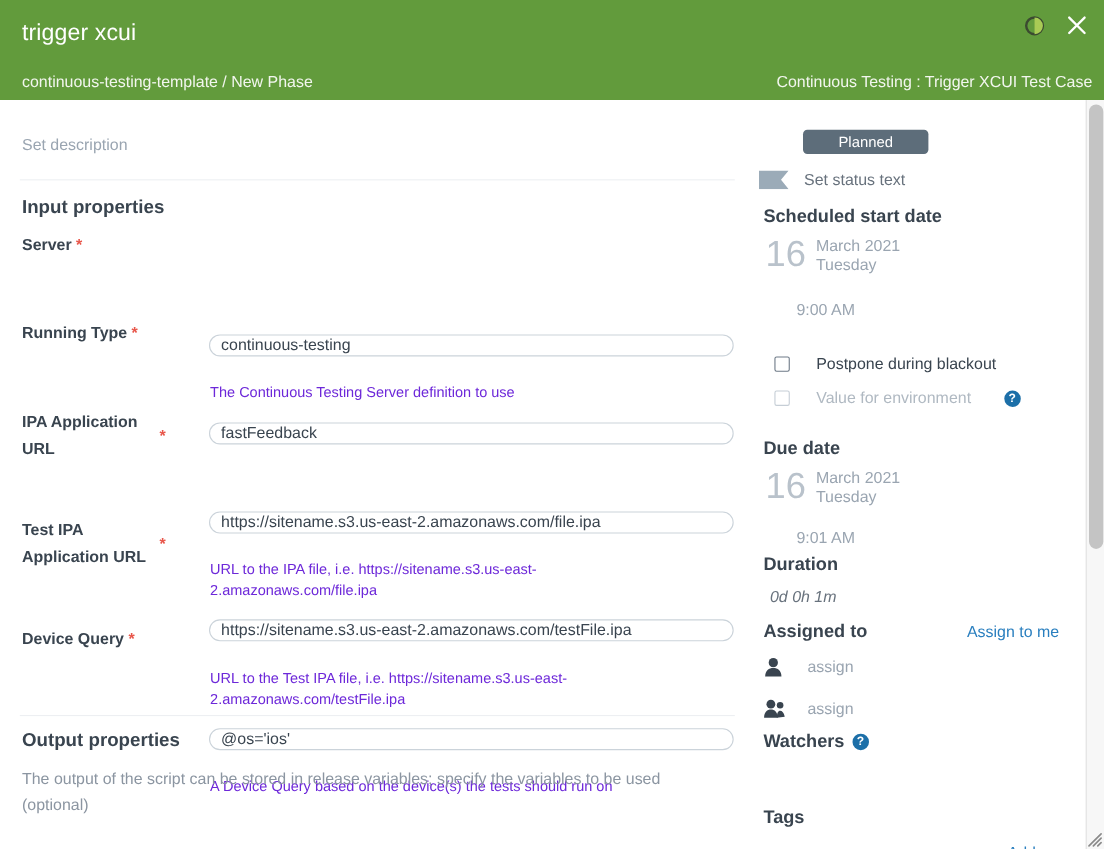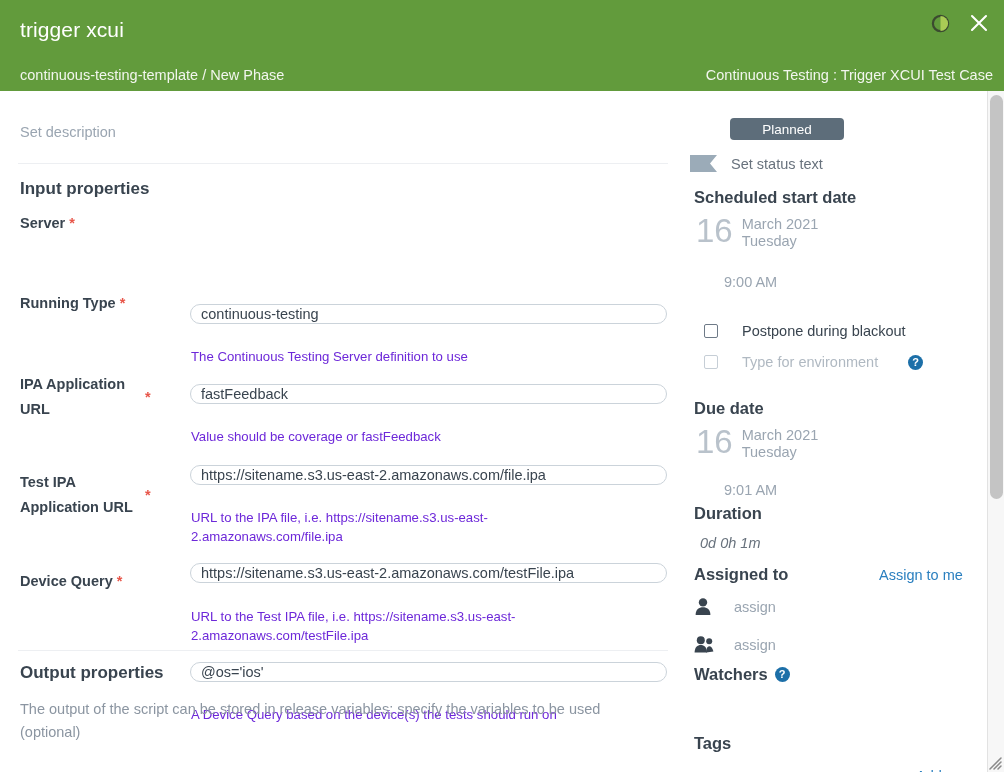--- a/index.html
+++ b/index.html
@@ -272,21 +272,20 @@
         <span class="req-star">*</span>
       </div>
       <input class="text-input" style="top: 213px;" type="text" value="continuous-testing">
       <div class="help-text" style="top:256px">The Continuous Testing Server definition to use</div>
 
       <div class="field-label" style="top:200px">
         <span>Running Type</span>
         <span class="req-star">*</span>
       </div>
       <input class="text-input" style="top: 293px;" type="text" value="fastFeedback">
-      <div class="help-text" style="top:336px">Value should be coverage or fastFeedback</div>
 
       <div class="field-label" style="top:281px; width:120px">IPA Application URL</div>
       <div class="req-star-block" style="left:145px; top:298px">*</div>
       <input class="text-input" style="top: 374px;" type="text" value="https://sitename.s3.us-east-2.amazonaws.com/file.ipa">
       <div class="help-text" style="top:417px; width:350px">URL to the IPA file, i.e. https://sitename.s3.us-east-2.amazonaws.com/file.ipa</div>
 
       <div class="field-label" style="top:379px; width:120px">Test IPA Application URL</div>
       <div class="req-star-block" style="left:145px; top:396px">*</div>
       <input class="text-input" style="top: 472px;" type="text" value="https://sitename.s3.us-east-2.amazonaws.com/testFile.ipa">
       <div class="help-text" style="top:516px; width:350px">URL to the Test IPA file, i.e. https://sitename.s3.us-east-2.amazonaws.com/testFile.ipa</div>
@@ -329,21 +328,21 @@
         </span>
       </div>
       <div class="rp date-time tm-sched">9:00 AM</div>
 
       <div class="rp check-row cr-postpone">
         <span class="cbx"></span>
         <span class="check-label">Postpone during blackout</span>
       </div>
       <div class="rp check-row cr-waitenv">
         <span class="cbx cbx-disabled"></span>
-        <span class="check-label check-label-disabled">Type for environment</span>
+        <span class="check-label check-label-disabled">Value for environment</span>
         <span class="help-badge hb-waitenv">?</span>
       </div>
 
       <div class="rp rp-heading h-due">Due date</div>
       <div class="rp date-block db-due">
         <span class="date-day">16</span>
         <span class="date-sub">
           <span class="date-month" style="display:block">March 2021</span>
           <span class="date-weekday" style="display:block">Tuesday</span>
         </span>

